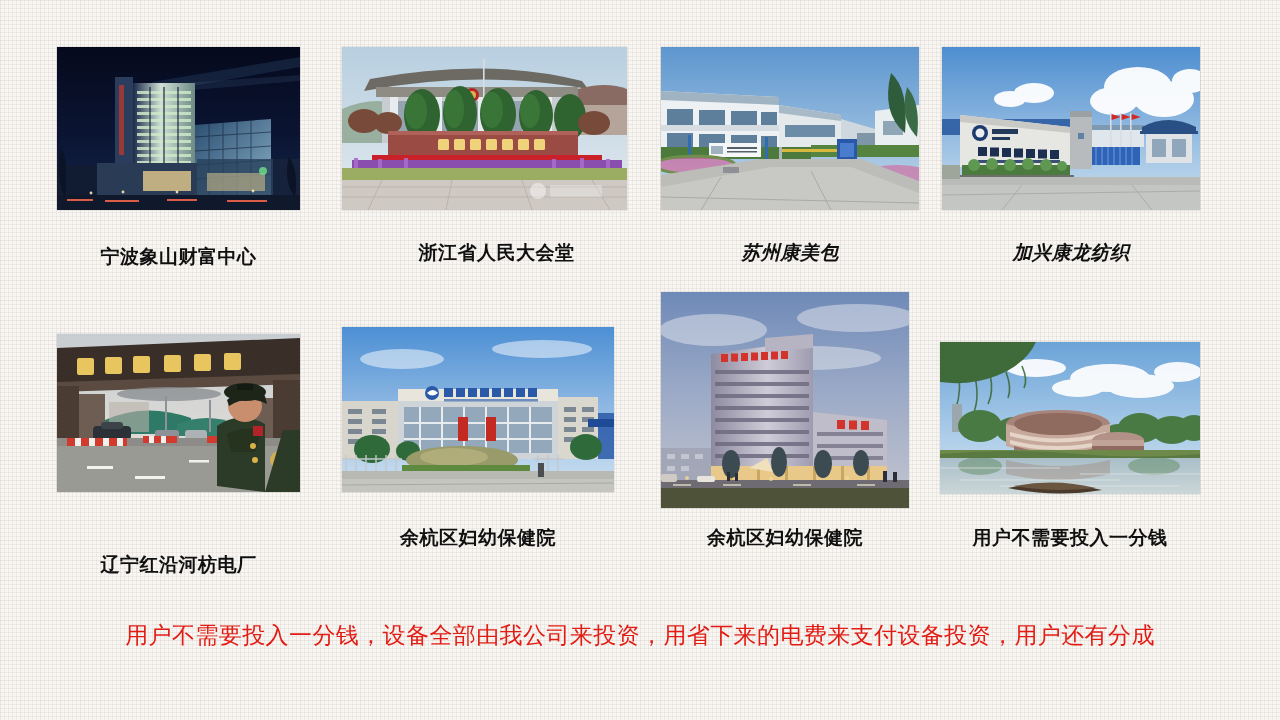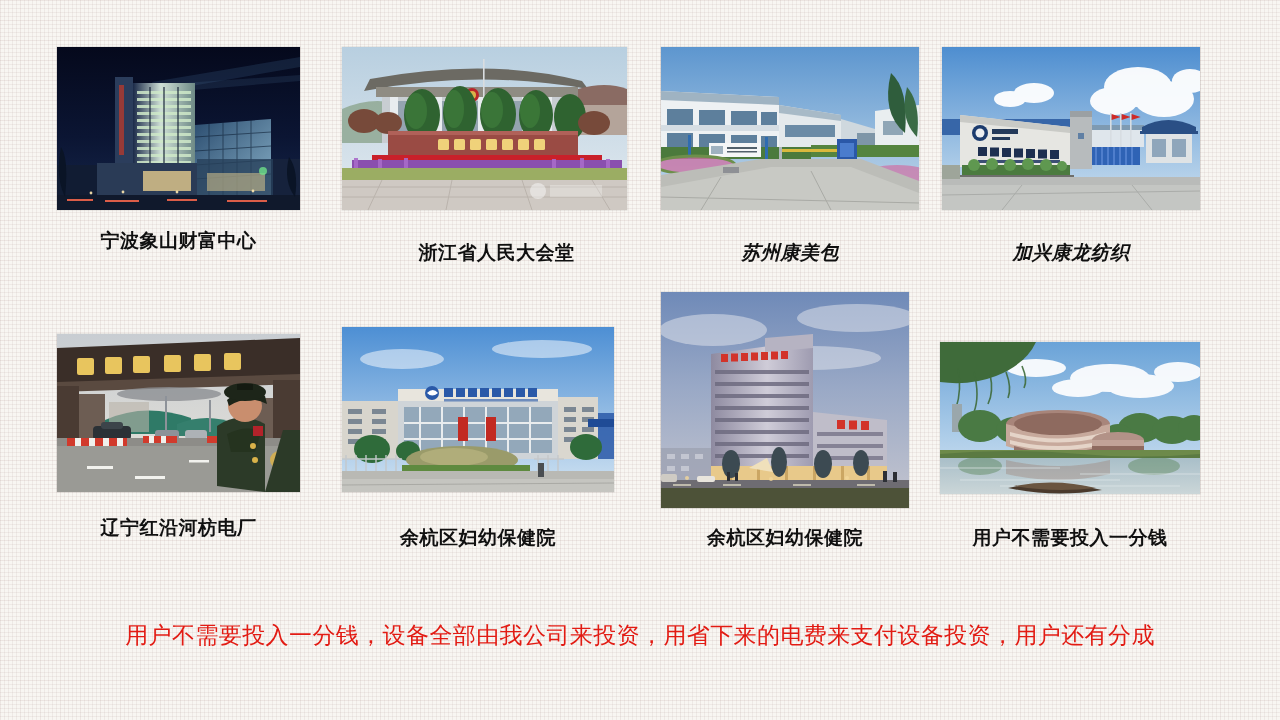--- a/index.html
+++ b/index.html
@@ -142,21 +142,21 @@
             <circle cx="66" cy="145" r="1.4"></circle>
           <circle cx="120" cy="145" r="1.4"></circle>
             <circle cx="196" cy="144" r="1.4"></circle>
         </g>
         <circle cx="206" cy="124" r="4" fill="#6ee08a" opacity="0.8"></circle>
 
         <path d="M4 100 q8 12 4 50 q-10 -20 -4 -50Z" fill="#0a1426"></path>
         <path d="M232 110 q10 14 6 40 q-12 -16 -6 -40Z" fill="#0a1426"></path>
       </svg>
     </div>
-    <div class="caption" style="left:57px; top:228px; width:243px;">宁波象山财富中心</div>
+    <div class="caption" style="left:57px; top:244px; width:243px;">宁波象山财富中心</div>
   </div>
 
   <div class="card">
     <div class="photo" style="left:342px; top:47px; width:285px; height:163px;">
       <svg viewBox="0 0 285 163" preserveAspectRatio="none">
         <defs>
           <linearGradient id="g2sky" x1="0" y1="0" x2="0" y2="1">
             <stop offset="0%" stop-color="#b8cfe0"></stop>
             <stop offset="100%" stop-color="#e3eaef"></stop>
           </linearGradient>
@@ -506,21 +506,21 @@
           <ellipse cx="188" cy="58" rx="21" ry="9" fill="#1d2519"></ellipse>
           <rect x="180" y="50" width="16" height="6" fill="#141a11"></rect>
           <rect x="196" y="92" width="10" height="10" fill="#b2232a"></rect>
           <circle cx="196" cy="112" r="3" fill="#d9b24a"></circle>
           <circle cx="198" cy="126" r="3" fill="#d9b24a"></circle>
           <circle cx="222" cy="126" r="9" fill="#d9b24a" opacity="0.85"></circle>
         </g>
         <path d="M208 158 L226 96 L243 96 L243 158Z" fill="#2c3a28"></path>
       </svg>
     </div>
-    <div class="caption" style="left:57px; top:515px; width:243px;">辽宁红沿河枋电厂</div>
+    <div class="caption" style="left:57px; top:552px; width:243px;">辽宁红沿河枋电厂</div>
   </div>
 
   <div class="card">
     <div class="photo" style="left:342px; top:327px; width:272px; height:165px;">
       <svg viewBox="0 0 272 165" preserveAspectRatio="none">
         <defs>
           <linearGradient id="g6sky" x1="0" y1="0" x2="0" y2="1">
             <stop offset="0%" stop-color="#4d8fd4"></stop>
             <stop offset="100%" stop-color="#d2e4f2"></stop>
           </linearGradient>

